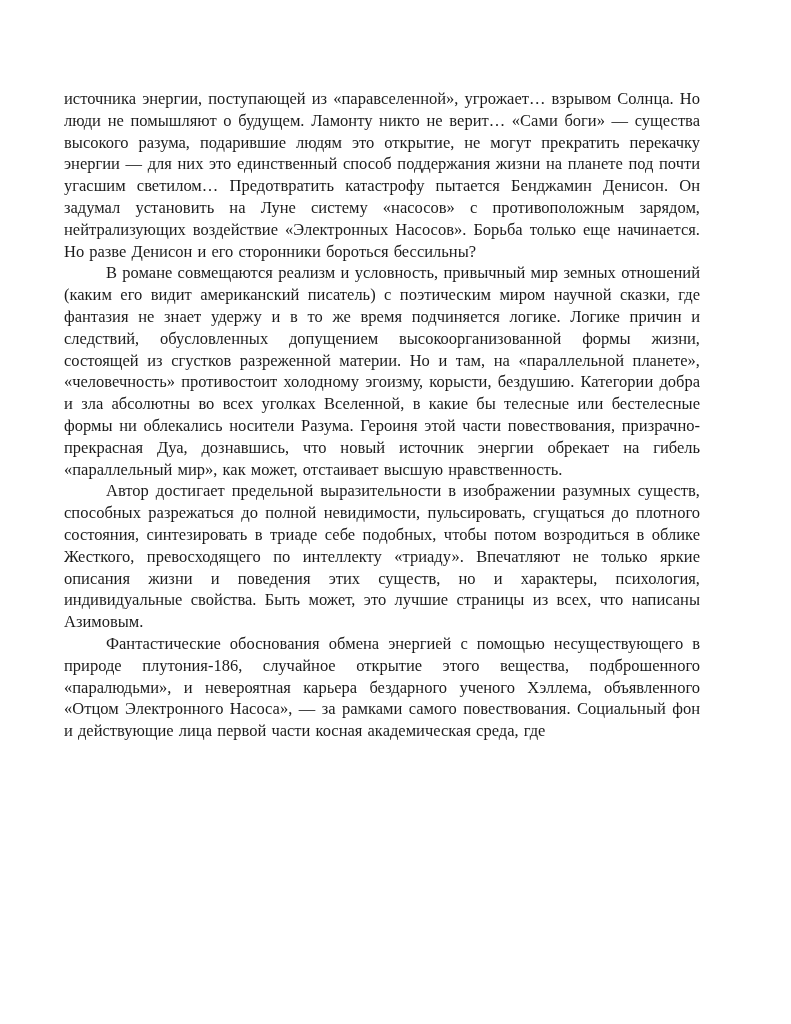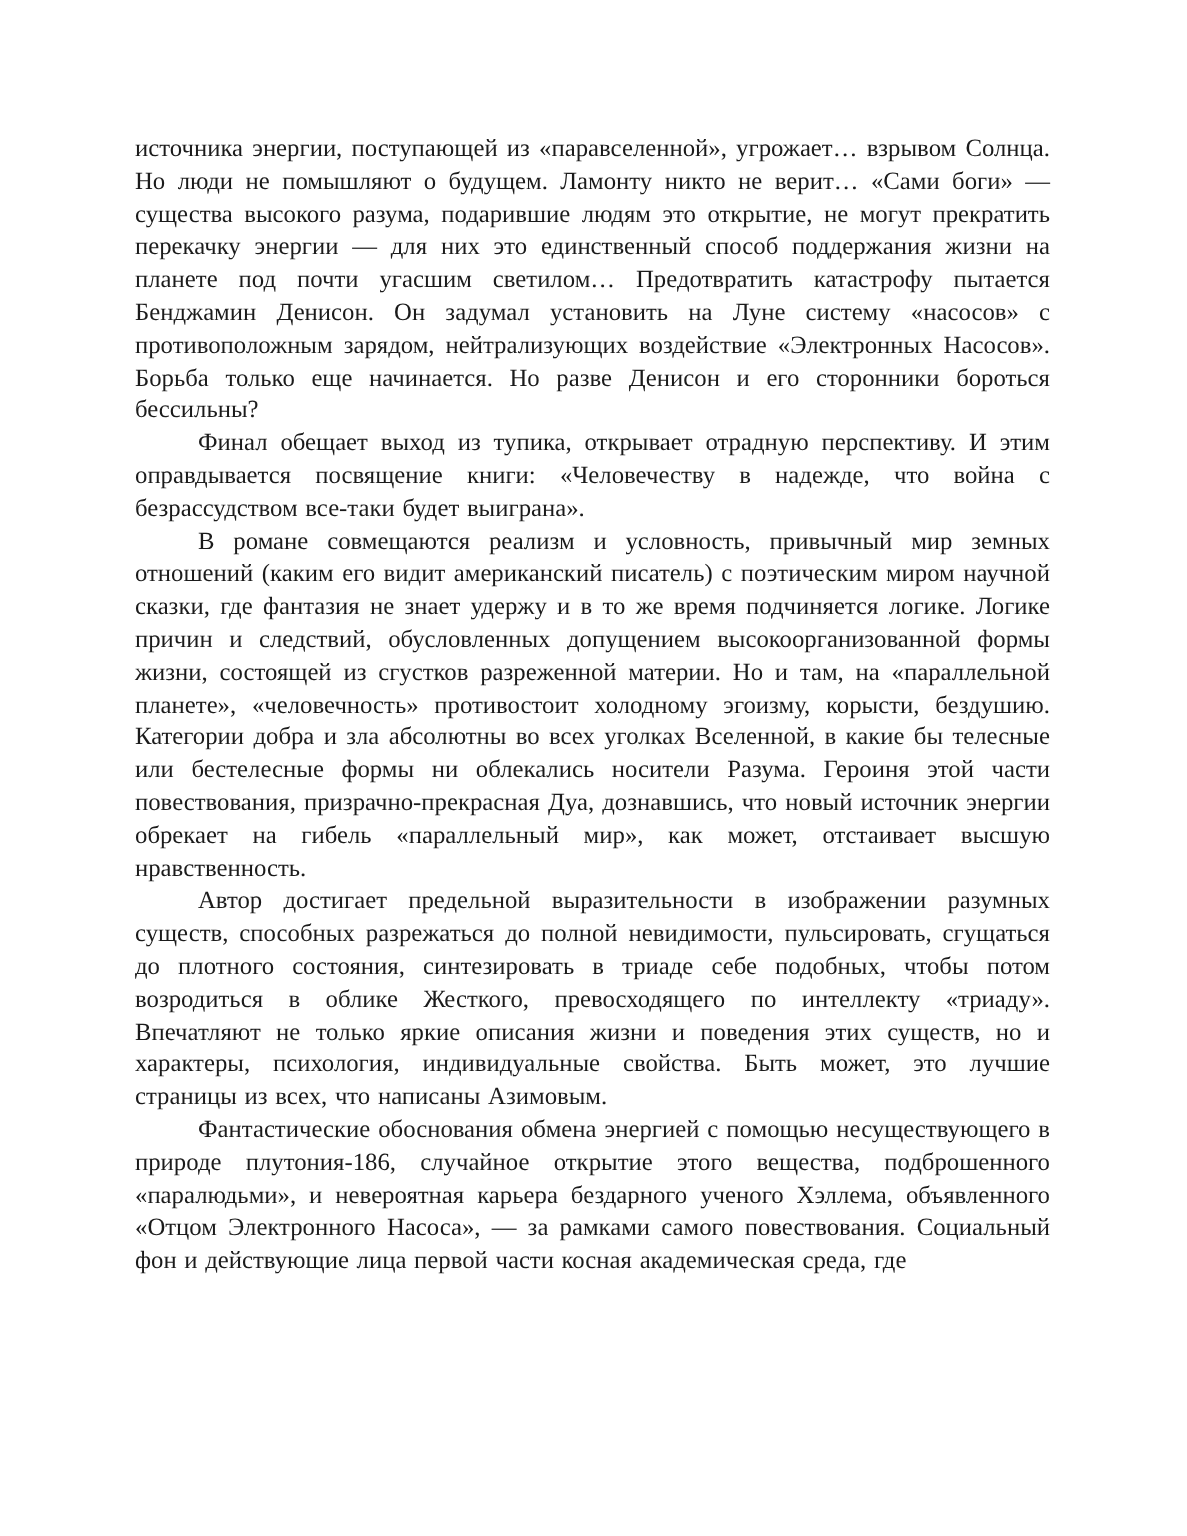--- a/index.html
+++ b/index.html
@@ -9,21 +9,21 @@
     }
     body {
       width: 791px;
       height: 1024px;
       font-family: "Liberation Serif", "DejaVu Serif", serif;
     }
     .page {
       box-sizing: border-box;
       width: 791px;
       height: 1024px;
-      padding: 88px 91px 70px 90px;
+      padding: 88px 91px 70px 64px;
       overflow: hidden;
       background: #ffffff;
     }
     .page p {
       margin: 0;
       font-size: 16.5px;
       line-height: 21.8px;
       color: #1b1b1b;
       text-align: justify;
       text-justify: inter-word;
@@ -31,17 +31,16 @@
     }
     .page p.indent {
       text-indent: 42px;
     }
   </style>
 </head>
 <body>
 
 <div class="page">
   <p class="no-indent">источника энергии, поступающей из «паравселенной», угрожает… взрывом Солнца. Но люди не помышляют о будущем. Ламонту никто не верит… «Сами боги» — существа высокого разума, подарившие людям это открытие, не могут прекратить перекачку энергии — для них это единственный способ поддержания жизни на планете под почти угасшим светилом… Предотвратить катастрофу пытается Бенджамин Денисон. Он задумал установить на Луне систему «насосов» с противоположным зарядом, нейтрализующих воздействие «Электронных Насосов». Борьба только еще начинается. Но разве Денисон и его сторонники бороться бессильны?</p>
-  <p class="indent">Финал обещает выход из тупика, открывает отрадную перспективу. И этим оправдывается посвящение книги: «Человечеству в надежде, что война с безрассудством все-таки будет выиграна».</p>
   <p class="indent">В романе совмещаются реализм и условность, привычный мир земных отношений (каким его видит американский писатель) с поэтическим миром научной сказки, где фантазия не знает удержу и в то же время подчиняется логике. Логике причин и следствий, обусловленных допущением высокоорганизованной формы жизни, состоящей из сгустков разреженной материи. Но и там, на «параллельной планете», «человечность» противостоит холодному эгоизму, корысти, бездушию. Категории добра и зла абсолютны во всех уголках Вселенной, в какие бы телесные или бестелесные формы ни облекались носители Разума. Героиня этой части повествования, призрачно-прекрасная Дуа, дознавшись, что новый источник энергии обрекает на гибель «параллельный мир», как может, отстаивает высшую нравственность.</p>
   <p class="indent">Автор достигает предельной выразительности в изображении разумных существ, способных разрежаться до полной невидимости, пульсировать, сгущаться до плотного состояния, синтезировать в триаде себе подобных, чтобы потом возродиться в облике Жесткого, превосходящего по интеллекту «триаду». Впечатляют не только яркие описания жизни и поведения этих существ, но и характеры, психология, индивидуальные свойства. Быть может, это лучшие страницы из всех, что написаны Азимовым.</p>
   <p class="indent">Фантастические обоснования обмена энергией с помощью несуществующего в природе плутония-186, случайное открытие этого вещества, подброшенного «паралюдьми», и невероятная карьера бездарного ученого Хэллема, объявленного «Отцом Электронного Насоса», — за рамками самого повествования. Социальный фон и действующие лица первой части косная академическая среда, где</p>
 </div>
 
 </body></html>

